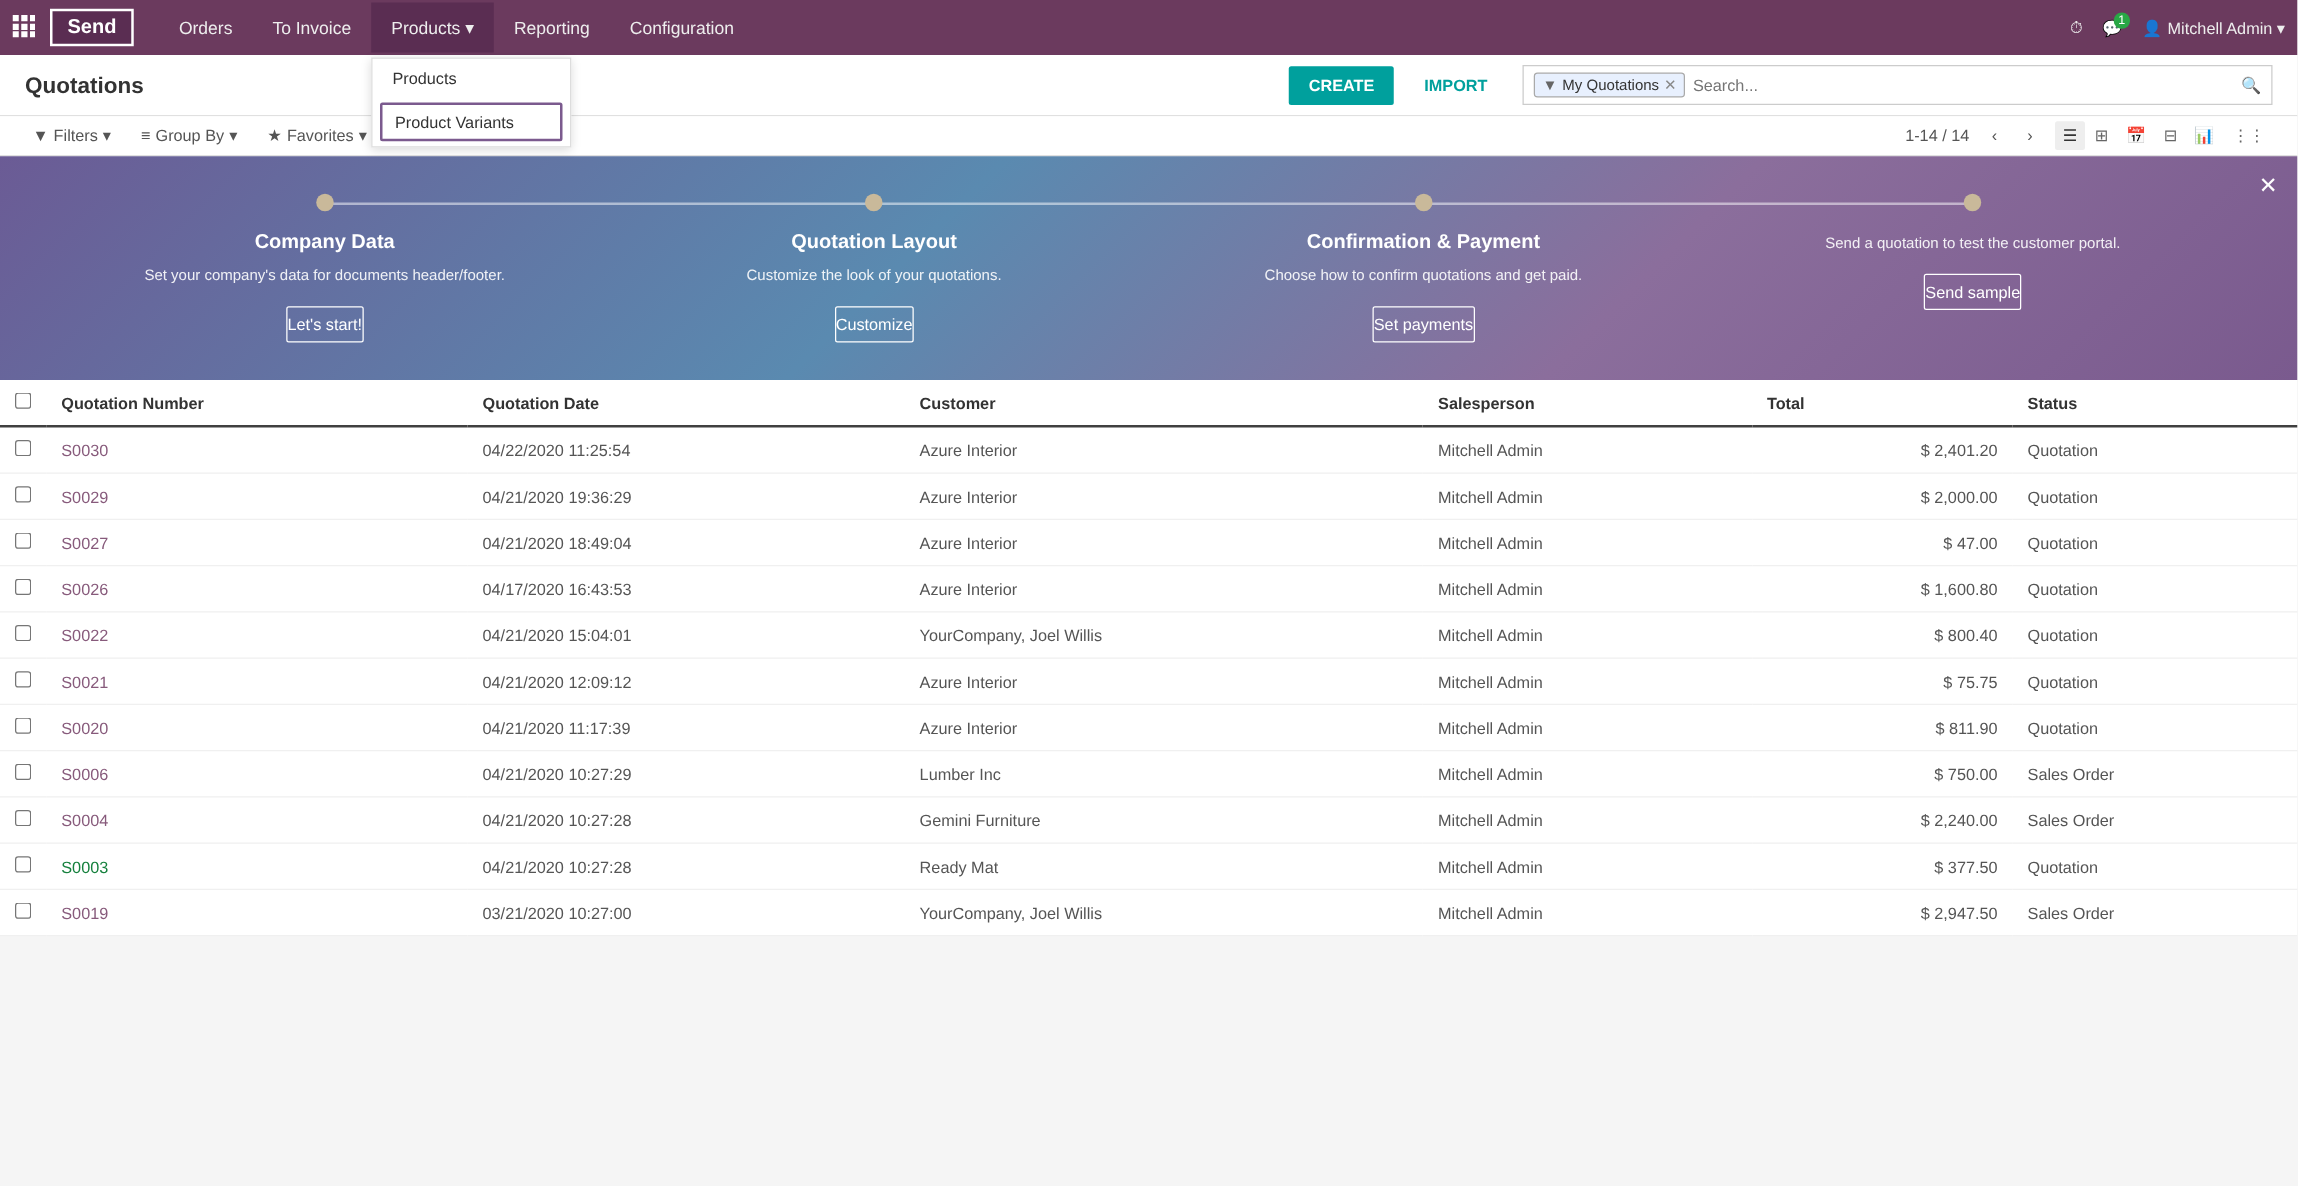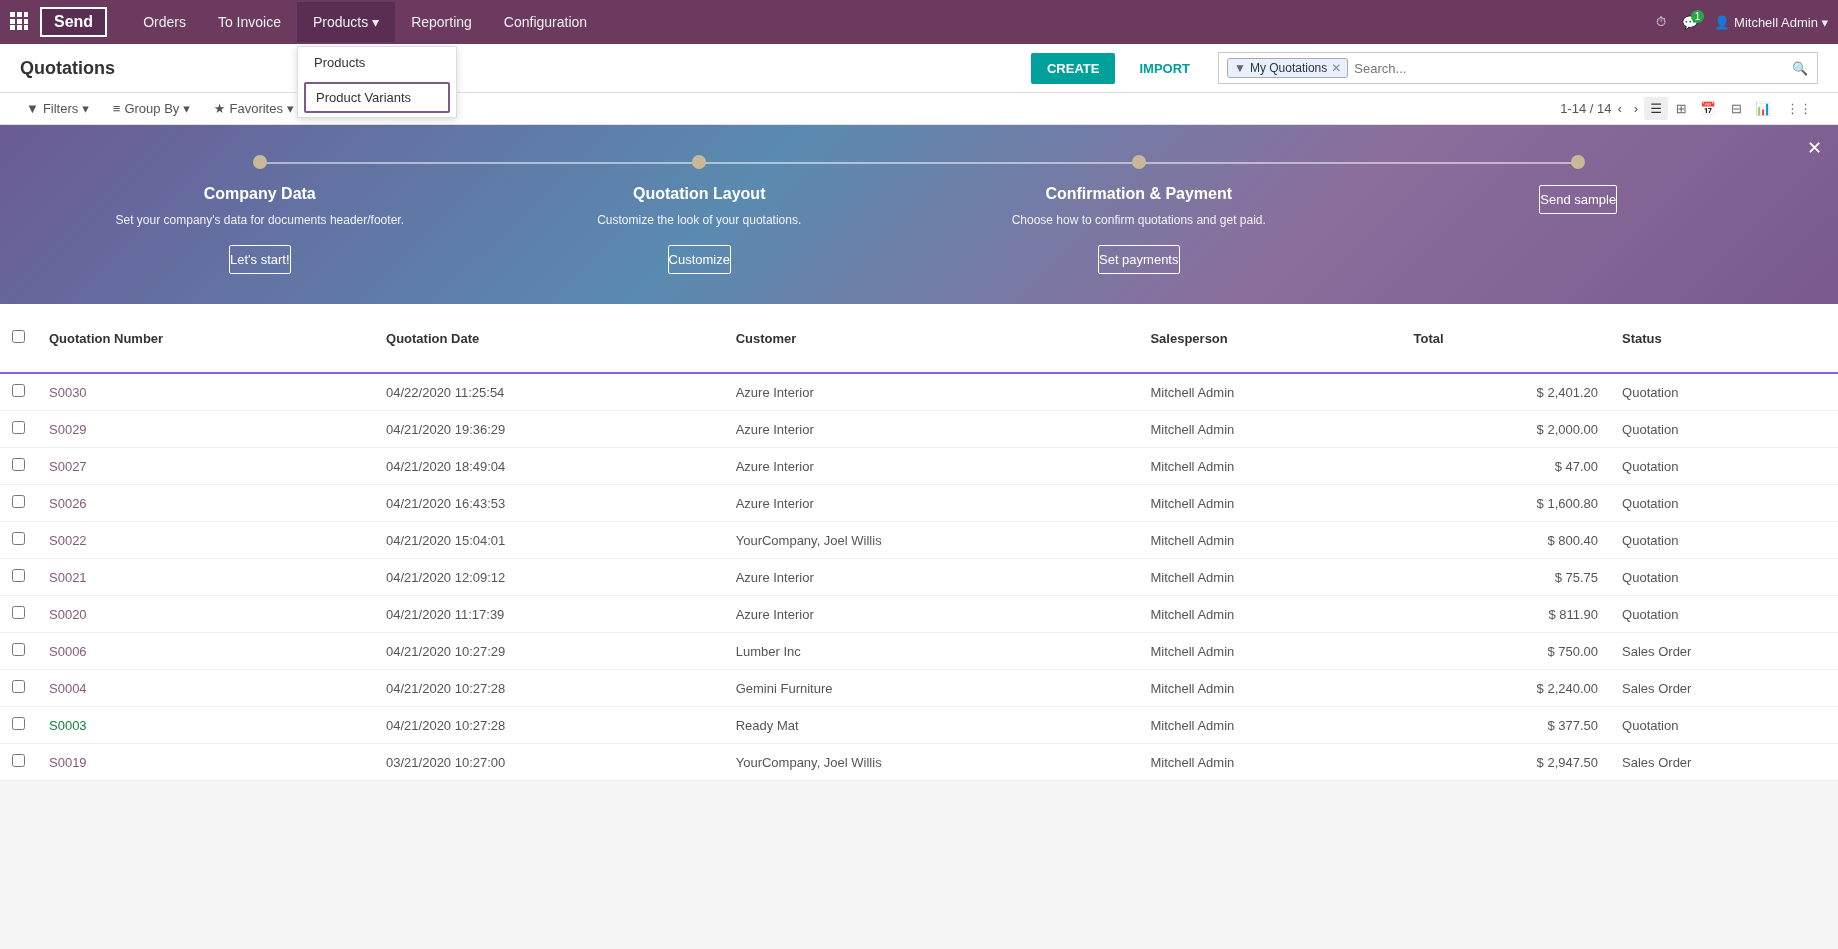--- a/index.html
+++ b/index.html
@@ -148,21 +148,21 @@
       display: flex;
       align-items: center;
       gap: 12px;
       border-bottom: 1px solid #e0e0e0;
       font-size: 13px;
     }
     .toolbar-right {
       margin-left: auto;
       display: flex;
       align-items: center;
-      gap: 0;
+      gap: 12px;
     }
     .toolbar-btn {
       cursor: pointer;
       color: #555;
       display: flex;
       align-items: center;
       gap: 4px;
       padding: 2px 6px;
     }
     .pagination { color: #555; font-size: 13px; }
@@ -230,22 +230,22 @@
     }
 
     
     .data-table {
       width: 100%;
       border-collapse: collapse;
       background: #fff;
     }
     .data-table th {
       text-align: left;
-      padding: 26px 12px;
-      border-bottom: 2px solid #8b5cf6;
+      padding: 10px 12px;
+      border-bottom: 2px solid #404040;
       font-weight: 700;
       font-size: 13px;
       color: #333;
     }
     .data-table td {
       padding: 10px 12px;
       border-bottom: 1px solid #f0f0f0;
       font-size: 13px;
       color: #555;
     }
@@ -372,20 +372,21 @@
       <div class="step-line"></div>
     </div>
     <div class="step-title">Confirmation &amp; Payment</div>
     <div class="step-desc">Choose how to confirm quotations and get paid.</div>
     <button class="step-btn">Set payments</button>
   </div>
   <div class="banner-step">
     <div style="position:relative;display:flex;align-items:center;">
       <div class="step-dot"></div>
     </div>
+    <div class="step-desc">Send a quotation to test the customer portal.</div>
     <button class="step-btn">Send sample</button>
   </div>
 </div>
 
 <table class="data-table">
   <thead>
     <tr>
       <th class="cb-col">
         <input type="checkbox" style="">
       </th>
@@ -429,21 +430,21 @@
     <td>Azure Interior</td>
     <td>Mitchell Admin</td>
     <td class="td-total">$ 47.00</td>
     <td>Quotation</td>
   </tr>
       <tr>
     <td class="cb-col">
       <input type="checkbox" style="">
     </td>
     <td style="color:#875a7b;cursor:pointer;">S0026</td>
-    <td>04/21/2020 16:43:53</td>
+    <td>04/17/2020 16:43:53</td>
     <td>Azure Interior</td>
     <td>Mitchell Admin</td>
     <td class="td-total">$ 1,600.80</td>
     <td>Quotation</td>
   </tr>
       <tr>
     <td class="cb-col">
       <input type="checkbox" style="">
     </td>
     <td style="color:#875a7b;cursor:pointer;">S0022</td>

